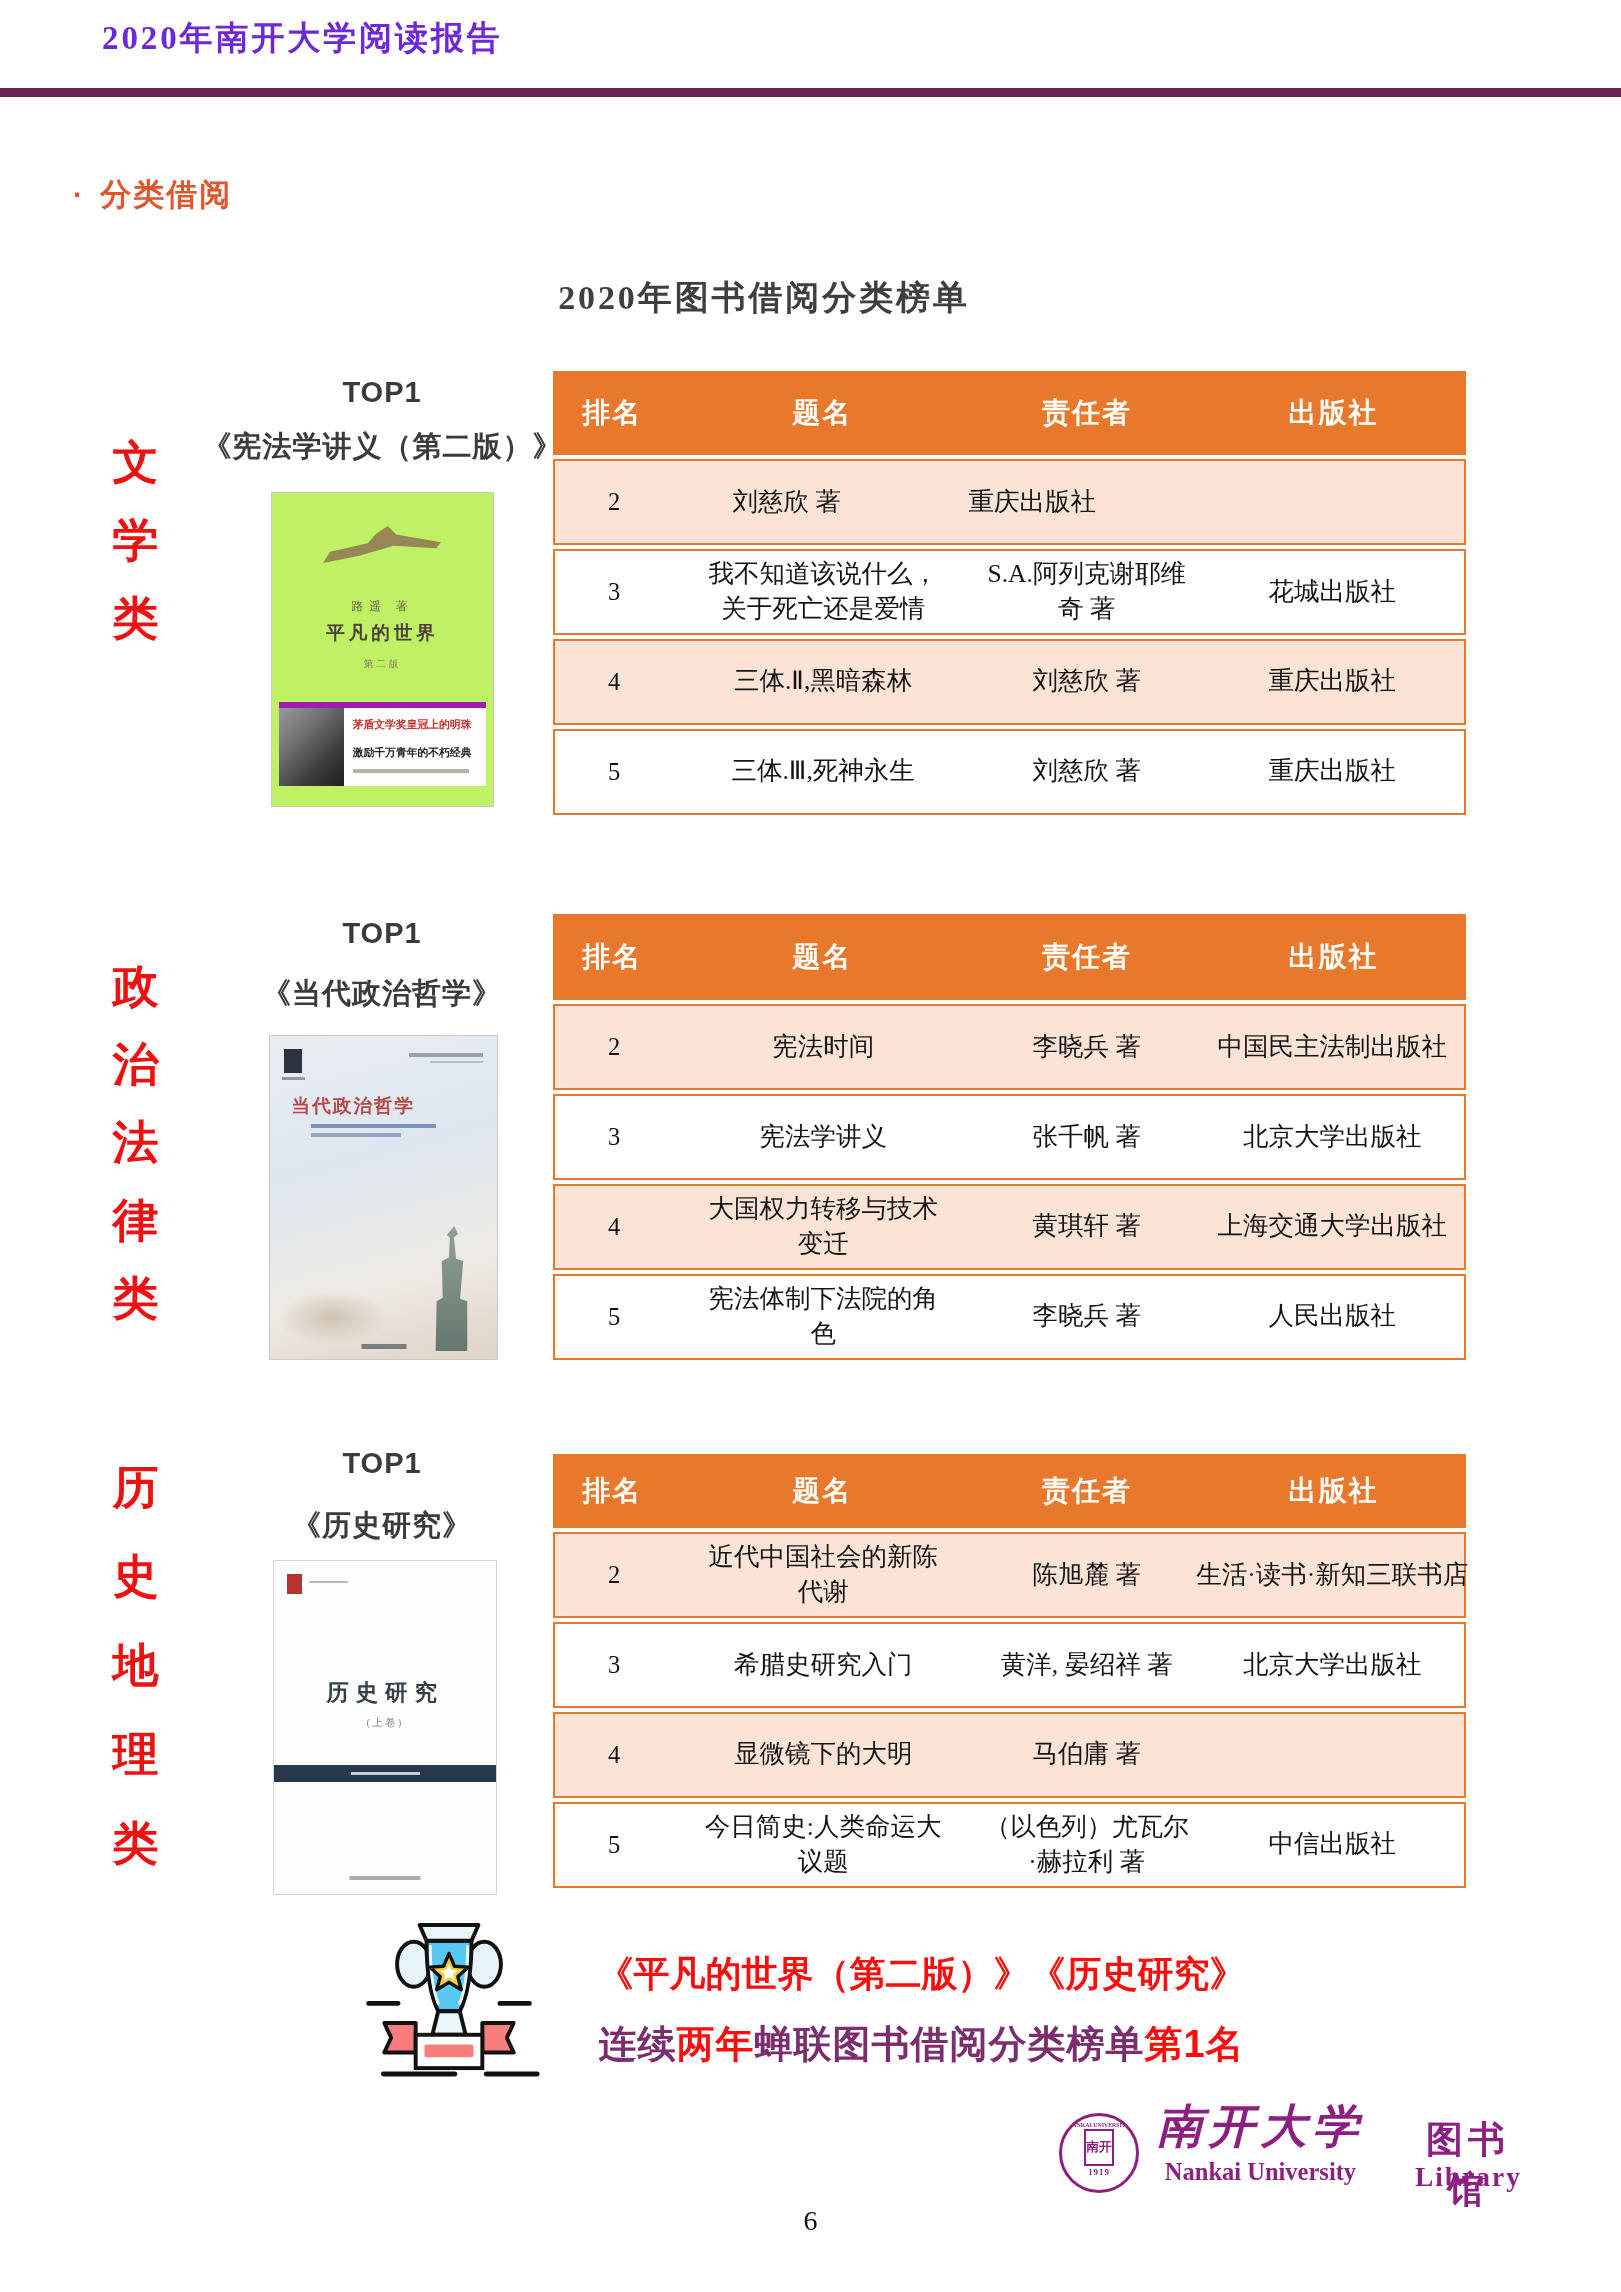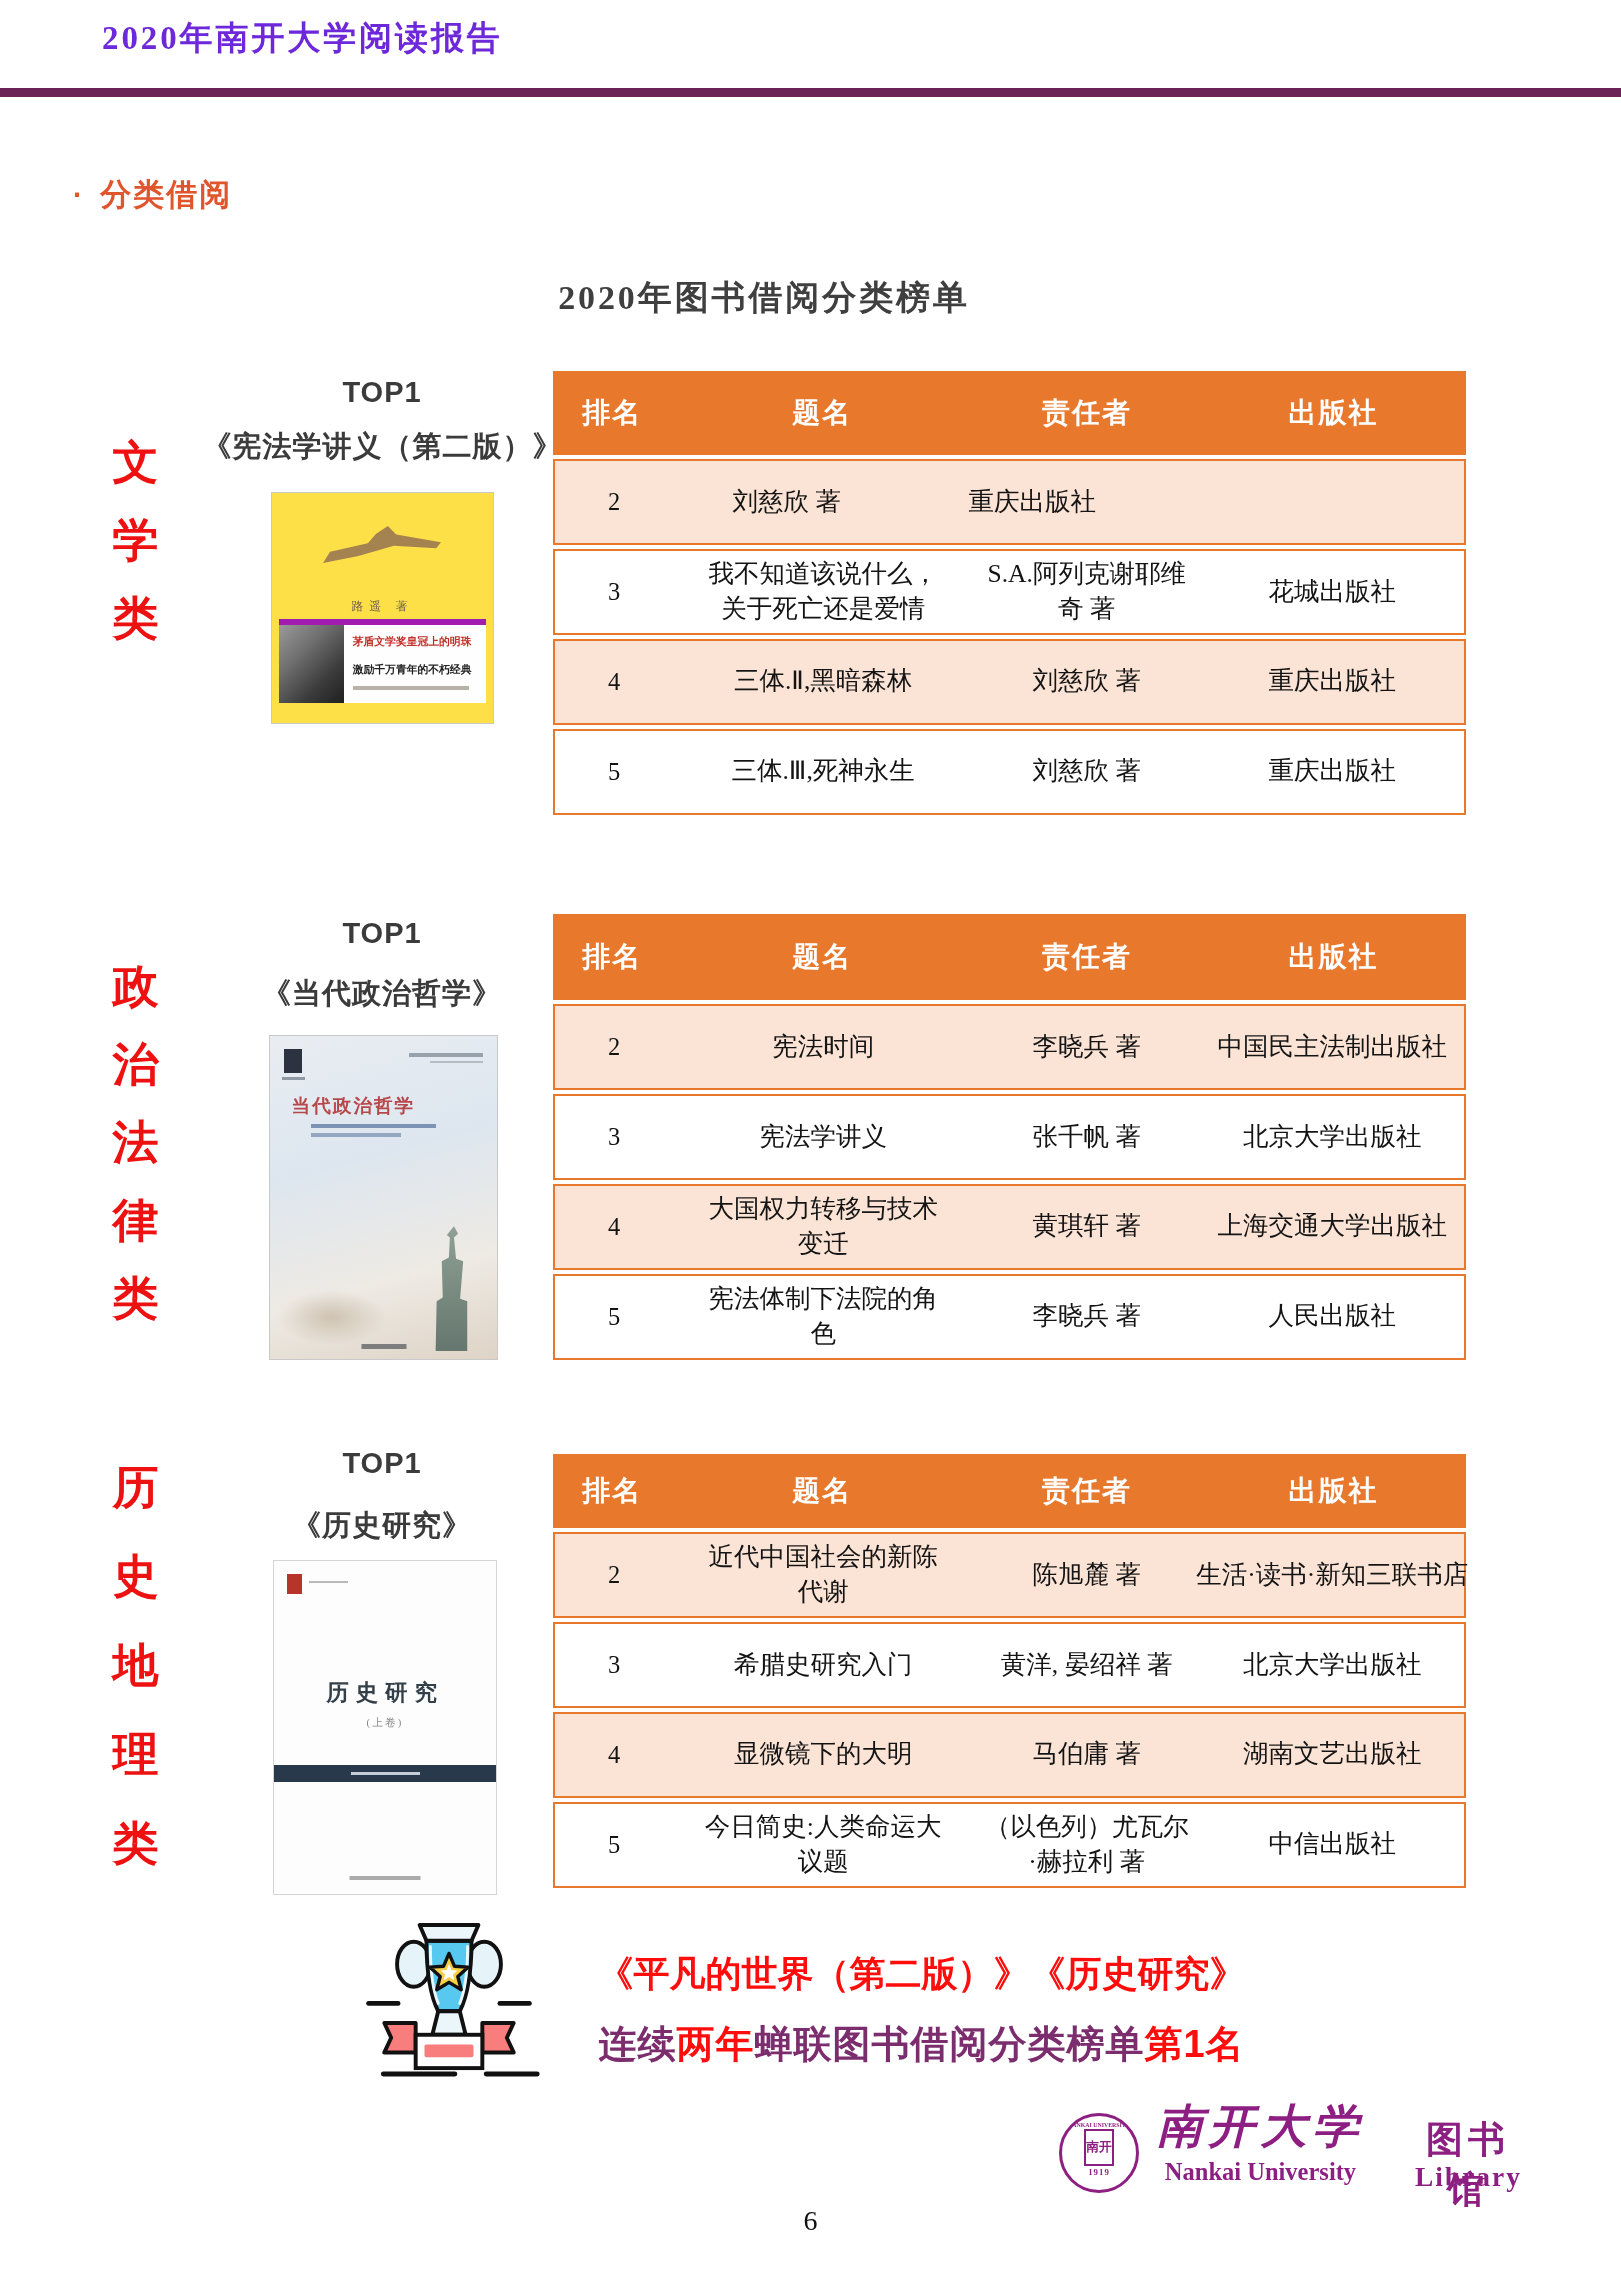--- a/index.html
+++ b/index.html
@@ -30,21 +30,21 @@
   .top-label,.book-name{position:absolute;left:147px;width:470px;text-align:center;
     font-family:"Liberation Sans",sans-serif;font-weight:bold;color:#3b3b3b;}
   .top-label{font-size:29px;letter-spacing:1px;}
   .book-name{font-size:29px;letter-spacing:1px;}
   .top-label.s1{top:376px;} .book-name.s1{top:427px;left:118px;width:529px;}
   .top-label.s2{top:917px;} .book-name.s2{top:974px;}
   .top-label.s3{top:1447px;} .book-name.s3{top:1506px;}
 
   
   .cover{position:absolute;box-shadow:0 0 0 1px #c9c9c9;}
-  .cover1{left:272px;top:493px;width:221px;height:230px;background:#fde047;}
+  .cover1{left:272px;top:493px;width:221px;height:313px;background:#bef264;}
   .c1-art{position:absolute;left:51px;top:33px;width:118px;height:43px;background:#8d6b52;opacity:.8;
     clip-path:polygon(45% 18%,55% 0,62% 20%,100% 38%,96% 52%,60% 46%,30% 70%,0 86%,6% 60%,38% 40%);}
   .c1-author{position:absolute;top:106px;left:0;width:100%;text-align:center;font-size:11.8px;color:#6b5b4c;letter-spacing:5.9px;}
   .c1-title{position:absolute;top:127px;left:0;width:100%;text-align:center;font-size:18.6px;font-weight:bold;
     color:#4a4038;letter-spacing:3.9px;}
   .c1-edition{position:absolute;top:165px;left:0;width:100%;text-align:center;font-size:9.8px;color:#8b7b6b;letter-spacing:2.9px;}
   .c1-band{position:absolute;left:6.9px;right:6.9px;bottom:20px;height:78px;background:#fefefe;border-top:6px solid #a21caf;display:flex;}
   .c1-photo{width:65px;height:100%;background:linear-gradient(135deg,#9a9a9a 0%,#6f6f6f 35%,#3c3c3c 70%,#1f1f1f 100%);}
   .c1-lines{flex:1;padding:9.8px 6.9px 0 8.8px;}
   .c1-line1{color:#c2312b;font-size:10.8px;font-weight:bold;white-space:nowrap;}
@@ -281,21 +281,20 @@
     <div class="trow">
       <div class="w-rank">3</div>
       <div class="w-title">希腊史研究入门</div>
       <div class="w-auth">黄洋, 晏绍祥 著</div>
       <div class="w-pub">北京大学出版社</div>
     </div>
     <div class="trow alt">
       <div class="w-rank">4</div>
       <div class="w-title">显微镜下的大明</div>
       <div class="w-auth">马伯庸 著</div>
-      <div class="w-pub">湖南文艺出版社</div>
     </div>
     <div class="trow">
       <div class="w-rank">5</div>
       <div class="w-title">今日简史:人类命运大议题</div>
       <div class="w-auth">（以色列）尤瓦尔·赫拉利 著</div>
       <div class="w-pub">中信出版社</div>
     </div>
   </div>
 
   <svg class="trophy" viewBox="0 0 200 168">

